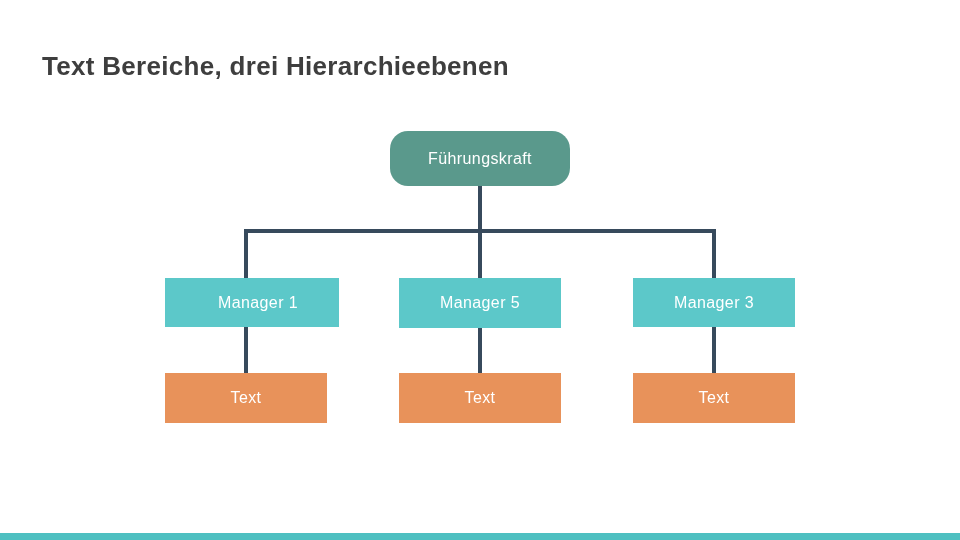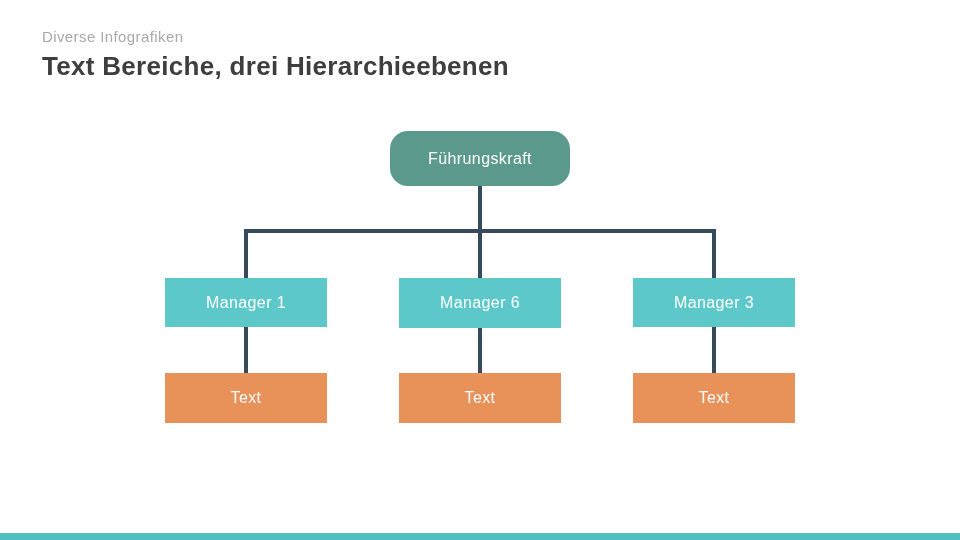--- a/index.html
+++ b/index.html
@@ -62,39 +62,38 @@
     width: 960px;
     height: 7px;
     background: var(--footer-bar, #4ec0c1);
   }
 </style>
 </head>
 <body>
 
 <div class="slide">
 
-  <div class="eyebrow">Diverse Infografiken</div>
 
   <h1 class="title">Text Bereiche, drei Hierarchieebenen</h1>
 
   <div class="org-chart">
 
     <div class="conn" style="left:478px; top:186px; width:4px; height:47px;"></div>
     <div class="conn" style="left:244px; top:229px; width:472px; height:4px;"></div>
     <div class="conn" style="left:244px; top:231px; width:4px; height:47px;"></div>
     <div class="conn" style="left:478px; top:231px; width:4px; height:47px;"></div>
     <div class="conn" style="left:712px; top:231px; width:4px; height:47px;"></div>
     <div class="conn" style="left:244px; top:327px; width:4px; height:46px;"></div>
     <div class="conn" style="left:478px; top:328px; width:4px; height:45px;"></div>
     <div class="conn" style="left:712px; top:327px; width:4px; height:46px;"></div>
 
     <div class="node root" style="left:390px; top:131px; width:180px; height:55px;">Führungskraft</div>
 
-    <div class="node manager" style="left:165px; top:278px; width:162px; height:49px;">Manager 1</div>
-    <div class="node manager" style="left:399px; top:278px; width:162px; height:50px;">Manager 6</div>
+    <div class="node manager" style="left:165px; top:278px; width:162px; height:49px;padding-left:12px;">Manager 1</div>
+    <div class="node manager" style="left:399px; top:278px; width:162px; height:50px;">Manager 5</div>
     <div class="node manager" style="left:633px; top:278px; width:162px; height:49px;text-align:right;">Manager 3</div>
 
     <div class="node leaf" style="left:165px; top:373px; width:162px; height:50px;">Text</div>
     <div class="node leaf" style="left:399px; top:373px; width:162px; height:50px;">Text</div>
     <div class="node leaf" style="left:633px; top:373px; width:162px; height:50px;">Text</div>
   </div>
 
   <div class="footer-bar"></div>
 
 </div>

